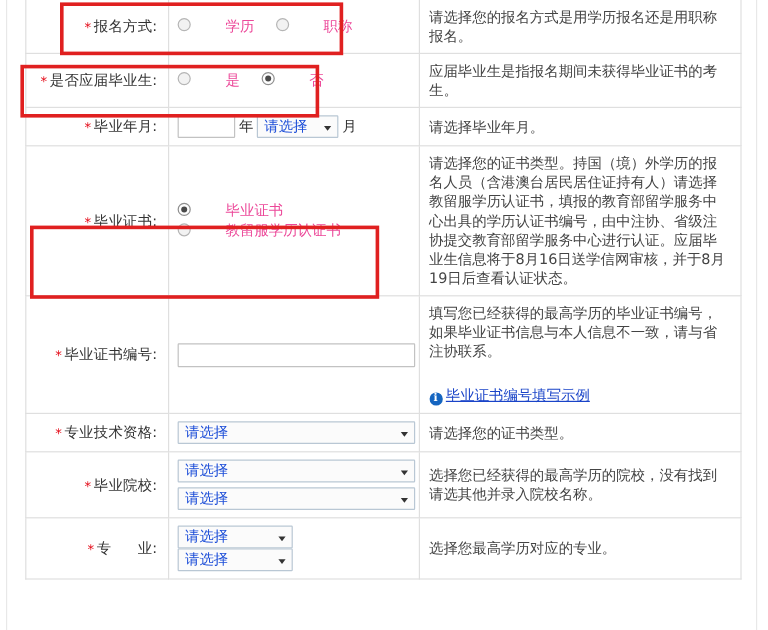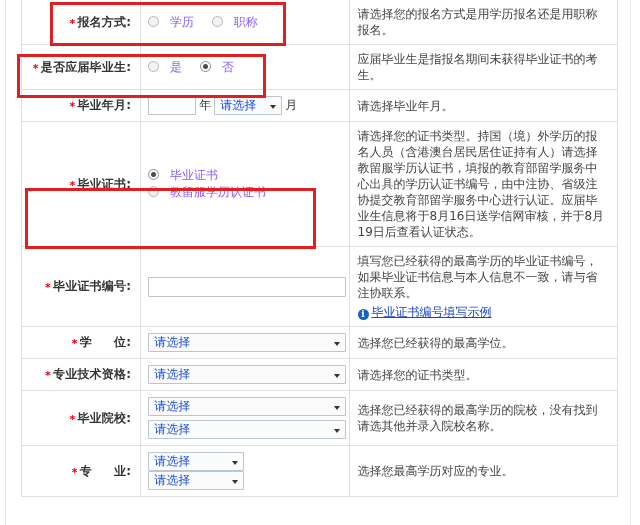--- a/index.html
+++ b/index.html
@@ -52,21 +52,20 @@
   .col-field { width: 208px; }
   .col-desc  { width: 268px; }
 
   .label-cell {
     text-align: right;
     padding: 6px 9px 6px 4px !important;
     color: #333;
     font-size: 12px;
     white-space: nowrap;
     letter-spacing: 0.2px;
-    font-weight: bold;
   }
   .req {
     color: #e3000f;
     font-size: 11px;
     padding-right: 2px;
     vertical-align: -1px;
   }
   .lbl-spread {
     display: inline-block;
   }
@@ -162,31 +161,32 @@
     top: 2px;
     width: 5px;
     height: 5px;
     border-radius: 50%;
     background: #4a4a4a;
   }
   .radio-label {
     display: inline-block;
     padding-left: 7px;
     font-size: 12px;
-    color: #8b5cf6;
-    vertical-align: middle;
+    color: #ec4899;
+    vertical-align: middle;
+    margin-left: 18px;
   }
 
   .stacked .sel { margin-bottom: 4px; }
   .stacked .sel:last-child { margin-bottom: 0; }
 
   
   .info-link {
     display: block;
-    margin-top: 3px;
+    margin-top: 20px;
     color: #1a44c8;
     text-decoration: underline;
     font-size: 12px;
     white-space: nowrap;
   }
   .info-ico {
     display: inline-block;
     width: 11px;
     height: 11px;
     border-radius: 50%;
@@ -299,29 +299,20 @@
         </td>
         <td class="field-cell">
           <span class="txtbox cert"></span>
         </td>
         <td class="desc-cell">
           <span>填写您已经获得的最高学历的毕业证书编号，如果毕业证书信息与本人信息不一致，请与省注协联系。</span>
           <a class="info-link" href="#"><span class="info-ico">i</span><span>毕业证书编号填写示例</span></a>
         </td>
       </tr>
 
-      <tr>
-        <td class="label-cell">
-          <span class="req">*</span><span class="lbl-spread"><span>学</span><span class="sp"></span><span>位:</span></span>
-        </td>
-        <td class="field-cell">
-          <span class="sel wide">请选择</span>
-        </td>
-        <td class="desc-cell">选择您已经获得的最高学位。</td>
-      </tr>
 
       <tr>
         <td class="label-cell">
           <span class="req">*</span><span>专业技术资格:</span>
         </td>
         <td class="field-cell">
           <span class="sel wide">请选择</span>
         </td>
         <td class="desc-cell">请选择您的证书类型。</td>
       </tr>

